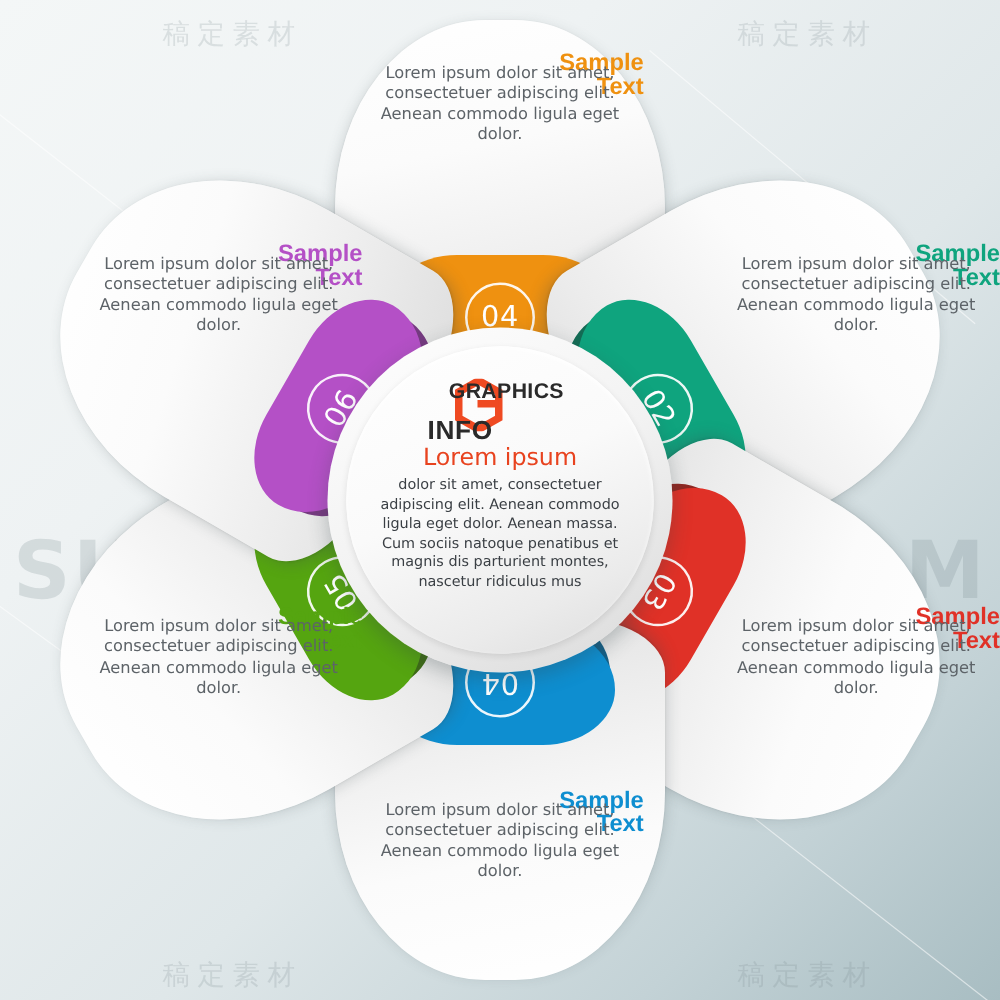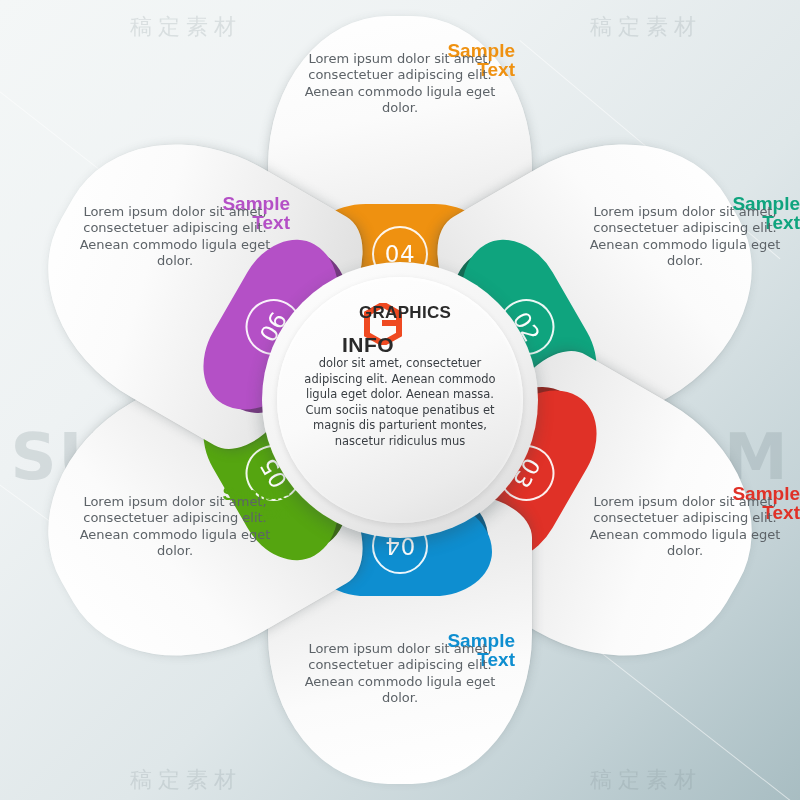--- a/index.html
+++ b/index.html
@@ -350,16 +350,17 @@
   <div id="center-ring"></div>
   <div id="center-disc">
     <div id="logo">
       <svg id="logo-hex" viewBox="0 0 42 42" xmlns="http://www.w3.org/2000/svg">
         <path d="M21 1.5 L37 10.5 L37 31.5 L21 40.5 L5 31.5 L5 10.5 Z" fill="none" stroke="#ef4a22" stroke-width="6" stroke-linejoin="miter"></path>
         <rect x="20" y="17" width="17" height="6" fill="#ef4a22"></rect>
       </svg>
       <div id="logo-info">INFO</div>
       <div id="logo-graphics">GRAPHICS</div>
     </div>
+    <div id="center-heading" style="color: rgb(232, 67, 31);">Lorem ipsum</div>
     <div id="center-body">dolor sit amet, consectetuer adipiscing elit. Aenean commodo ligula eget dolor. Aenean massa. Cum sociis natoque penatibus et magnis dis parturient montes, nascetur ridiculus mus</div>
   </div>
 
 </div>
 
 </body></html>

